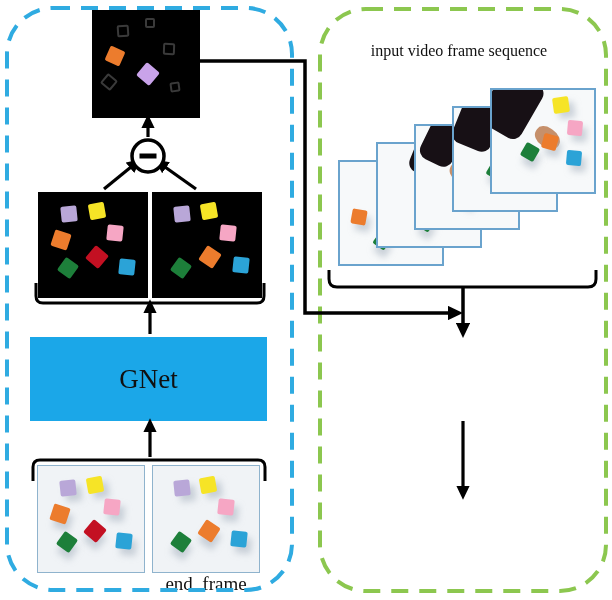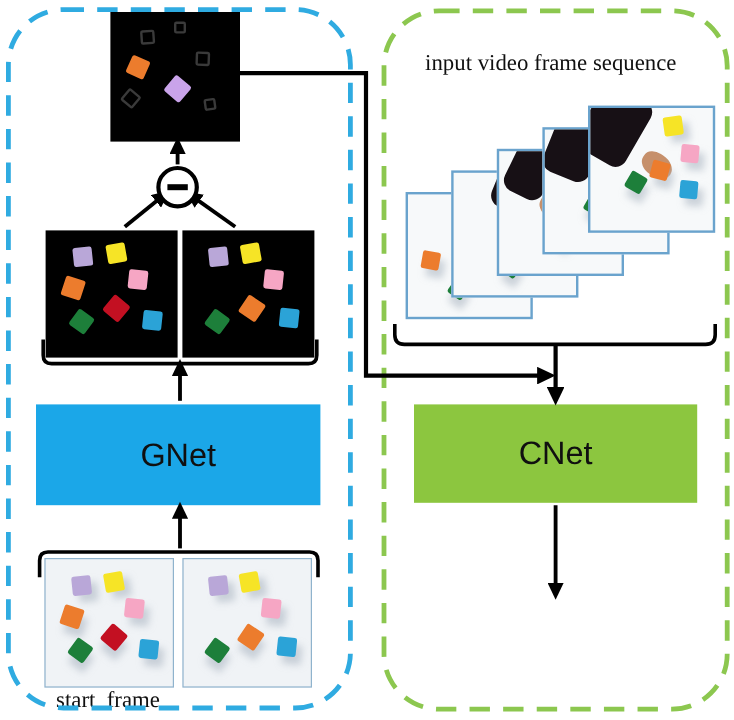--- a/index.html
+++ b/index.html
@@ -8,23 +8,23 @@
   .imgbox{position:absolute;overflow:hidden;}
   .photo{background:#f0f3f6;border:1px solid #8fb3cd;box-sizing:border-box;}
   .vframe{position:absolute;width:106px;height:106px;background:#f7f9fa;border:2px solid #6aa3cd;
           box-sizing:border-box;overflow:hidden;}
   .blk{position:absolute;border-radius:2px;}
   .sh{box-shadow:5px 6px 6px rgba(168,178,192,0.55);}
   .outline{border:2px solid #3a3a3a;background:transparent;box-sizing:border-box;}
   .sleeve{position:absolute;border-radius:10px;}
   .hand{position:absolute;border-radius:45% 55% 50% 50%;}
   .netbox{position:absolute;display:flex;align-items:center;justify-content:center;
-          font-family:Liberation Sans, sans-serif;font-size:27px;color:#101010;}
+          font-family:Liberation Serif, serif;font-size:27px;color:#101010;}
   .caption{position:absolute;font-size:19px;color:#101010;text-align:center;}
-  .title{position:absolute;font-size:19px;color:#101010;text-align:center;}
+  .title{position:absolute;font-size:16px;color:#101010;text-align:center;}
   .output{position:absolute;font-size:20px;line-height:27px;color:#101010;text-align:center;}
   svg.overlay{position:absolute;left:0;top:0;pointer-events:none;}
 </style>
 </head>
 <body>
 
 <div id="canvas">
 
   <div class="imgbox" style="left: 92px; top: 10px; width: 108px; height: 108px; background: rgb(0, 0, 0);">
       <div class="blk" style="left: 21%; top: 43%; width: 16px; height: 16px; background: rgb(236, 124, 45); transform: translate(-50%, -50%) rotate(24deg);"></div>
@@ -69,21 +69,21 @@
     </div>
   <div class="imgbox photo" style="left: 152px; top: 465px; width: 108px; height: 108px; background: rgb(240, 243, 246);">
       <div class="blk sh" style="left: 27%; top: 21%; width: 16px; height: 16px; background: rgb(185, 167, 216); transform: translate(-50%, -50%) rotate(-6deg);"></div>
       <div class="blk sh" style="left: 52%; top: 18%; width: 16px; height: 16px; background: rgb(246, 228, 38); transform: translate(-50%, -50%) rotate(-10deg);"></div>
       <div class="blk sh" style="left: 69%; top: 39%; width: 16px; height: 16px; background: rgb(246, 166, 196); transform: translate(-50%, -50%) rotate(6deg);"></div>
       <div class="blk sh" style="left: 53%; top: 61%; width: 17px; height: 17px; background: rgb(236, 124, 45); transform: translate(-50%, -50%) rotate(34deg);"></div>
       <div class="blk sh" style="left: 26%; top: 72%; width: 16px; height: 16px; background: rgb(29, 127, 58); transform: translate(-50%, -50%) rotate(36deg);"></div>
       <div class="blk sh" style="left: 81%; top: 69%; width: 16px; height: 16px; background: rgb(43, 163, 215); transform: translate(-50%, -50%) rotate(6deg);"></div>
     </div>
 
-  <div class="caption" style="left:28px;top:573px;width:124px;">start_frame</div>
+  <div class="caption" style="left:150px;top:573px;width:112px;">end_frame</div>
 
   <div class="title" style="left:325px;top:42px;width:268px;">input video frame sequence</div>
 
   <div class="vframe" style="left:338px;top:160px;">
       <div class="blk sh" style="left: 52%; top: 28%; width: 15px; height: 15px; background: rgb(185, 167, 216); transform: translate(-50%, -50%) rotate(-5deg);"></div>
       <div class="blk sh" style="left: 19%; top: 54%; width: 15px; height: 15px; background: rgb(236, 124, 45); transform: translate(-50%, -50%) rotate(10deg);"></div>
       <div class="blk sh" style="left: 41%; top: 77%; width: 14px; height: 14px; background: rgb(29, 127, 58); transform: translate(-50%, -50%) rotate(35deg);"></div>
     </div>
   <div class="vframe" style="left:376px;top:142px;">
       <div class="sleeve" style="left: 34%; top: -10%; width: 26%; height: 40%; transform: rotate(22deg); background: rgb(23, 16, 21);"></div>
@@ -107,23 +107,20 @@
   <div class="vframe" style="left:490px;top:88px;">
       <div class="sleeve" style="left: -4%; top: -16%; width: 46%; height: 60%; transform: rotate(30deg); background: rgb(23, 16, 21);"></div>
       <div class="hand" style="left: 41%; top: 37%; width: 26%; height: 19%; transform: rotate(33deg); background: rgb(198, 144, 107);"></div>
       <div class="blk sh" style="left: 68%; top: 15%; width: 16px; height: 16px; background: rgb(246, 228, 38); transform: translate(-50%, -50%) rotate(-8deg);"></div>
       <div class="blk sh" style="left: 81%; top: 37%; width: 15px; height: 15px; background: rgb(246, 166, 196); transform: translate(-50%, -50%) rotate(5deg);"></div>
       <div class="blk sh" style="left: 80%; top: 67%; width: 15px; height: 15px; background: rgb(43, 163, 215); transform: translate(-50%, -50%) rotate(5deg);"></div>
       <div class="blk sh" style="left: 37%; top: 61%; width: 15px; height: 15px; background: rgb(29, 127, 58); transform: translate(-50%, -50%) rotate(30deg);"></div>
       <div class="blk sh" style="left: 57%; top: 51%; width: 15px; height: 15px; background: rgb(236, 124, 45); transform: translate(-50%, -50%) rotate(15deg);"></div>
     </div>
 
-  <div class="netbox" style="left: 345px; top: 337px; width: 236px; height: 82px; background: rgb(140, 198, 63);">
-    <span>CNet</span>
-  </div>
 
   <div class="output" style="left:338px;top:499px;width:250px;">
   </div>
 
   <svg class="overlay" width="612" height="600" viewBox="0 0 612 600">
     <defs>
       <marker id="ah" markerWidth="4.6" markerHeight="4.2" refX="0.4" refY="2.1" orient="auto" markerUnits="strokeWidth">
         <path d="M0,0 L4.4,2.1 L0,4.2 Z" fill="#000"></path>
       </marker>
     </defs>

